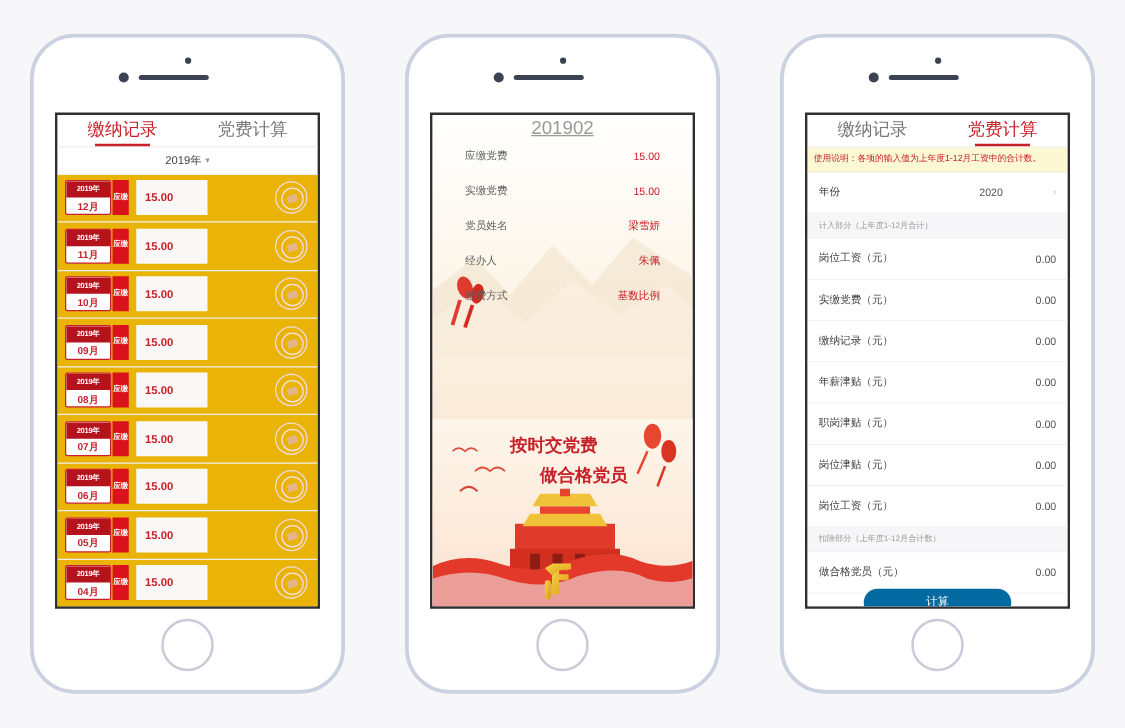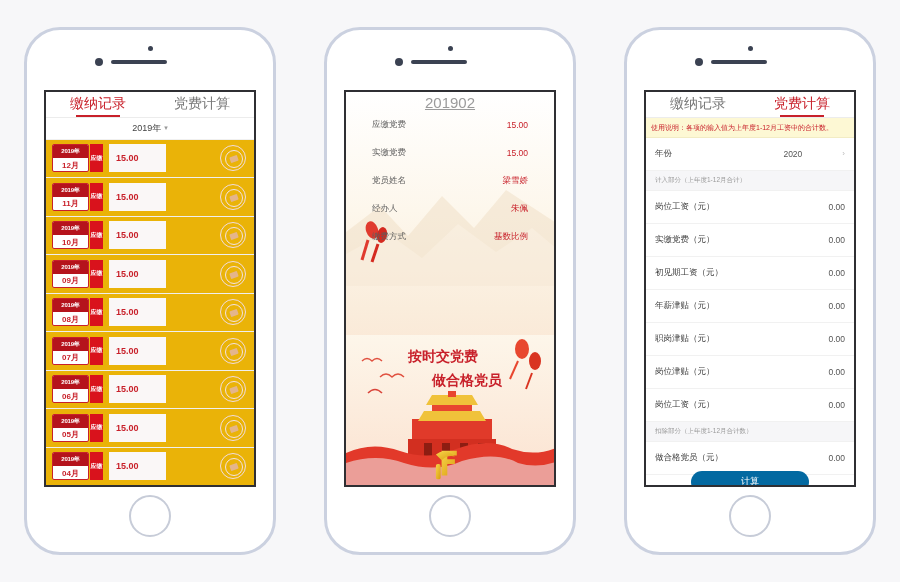--- a/index.html
+++ b/index.html
@@ -407,21 +407,21 @@
       <div id="incrows">
           <div class="frm-row">
             <span class="frm-k">岗位工资（元）</span>
             <span class="frm-v">0.00</span>
           </div>
           <div class="frm-row">
             <span class="frm-k">实缴党费（元）</span>
             <span class="frm-v">0.00</span>
           </div>
           <div class="frm-row">
-            <span class="frm-k">初见期工资（元）</span>
+            <span class="frm-k">缴纳记录（元）</span>
             <span class="frm-v">0.00</span>
           </div>
           <div class="frm-row">
             <span class="frm-k">年薪津贴（元）</span>
             <span class="frm-v">0.00</span>
           </div>
           <div class="frm-row">
             <span class="frm-k">职岗津贴（元）</span>
             <span class="frm-v">0.00</span>
           </div>

